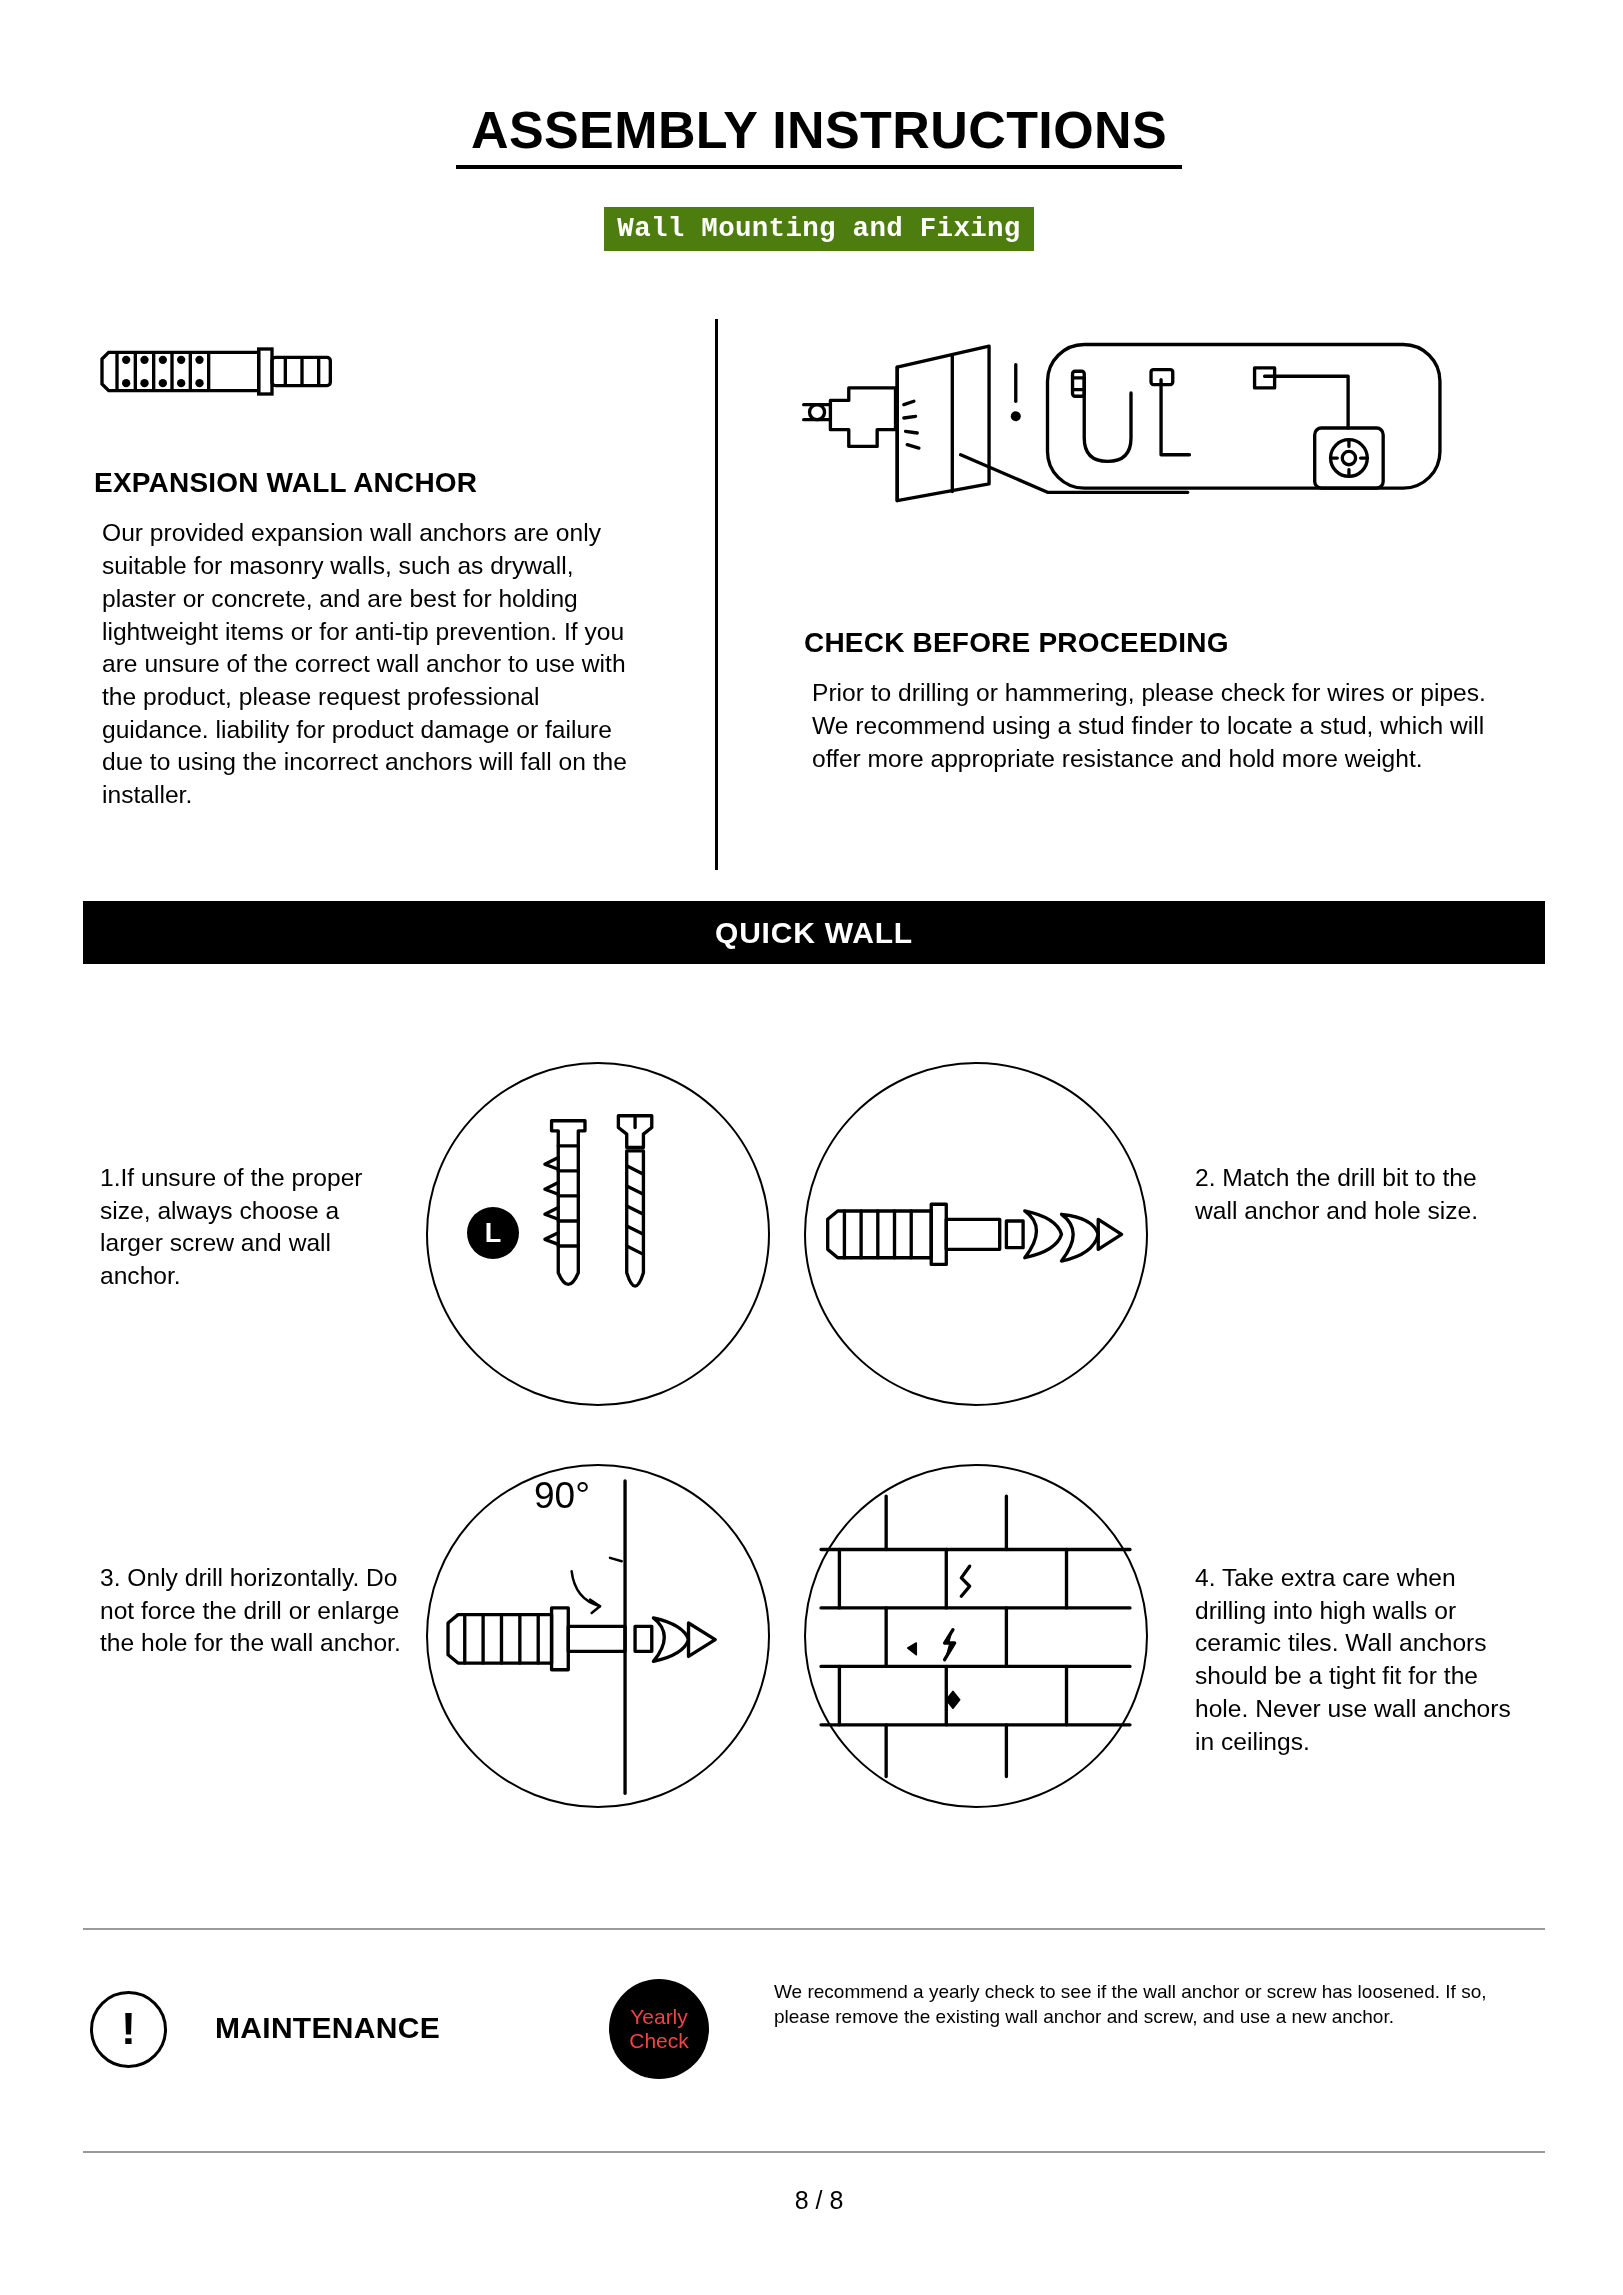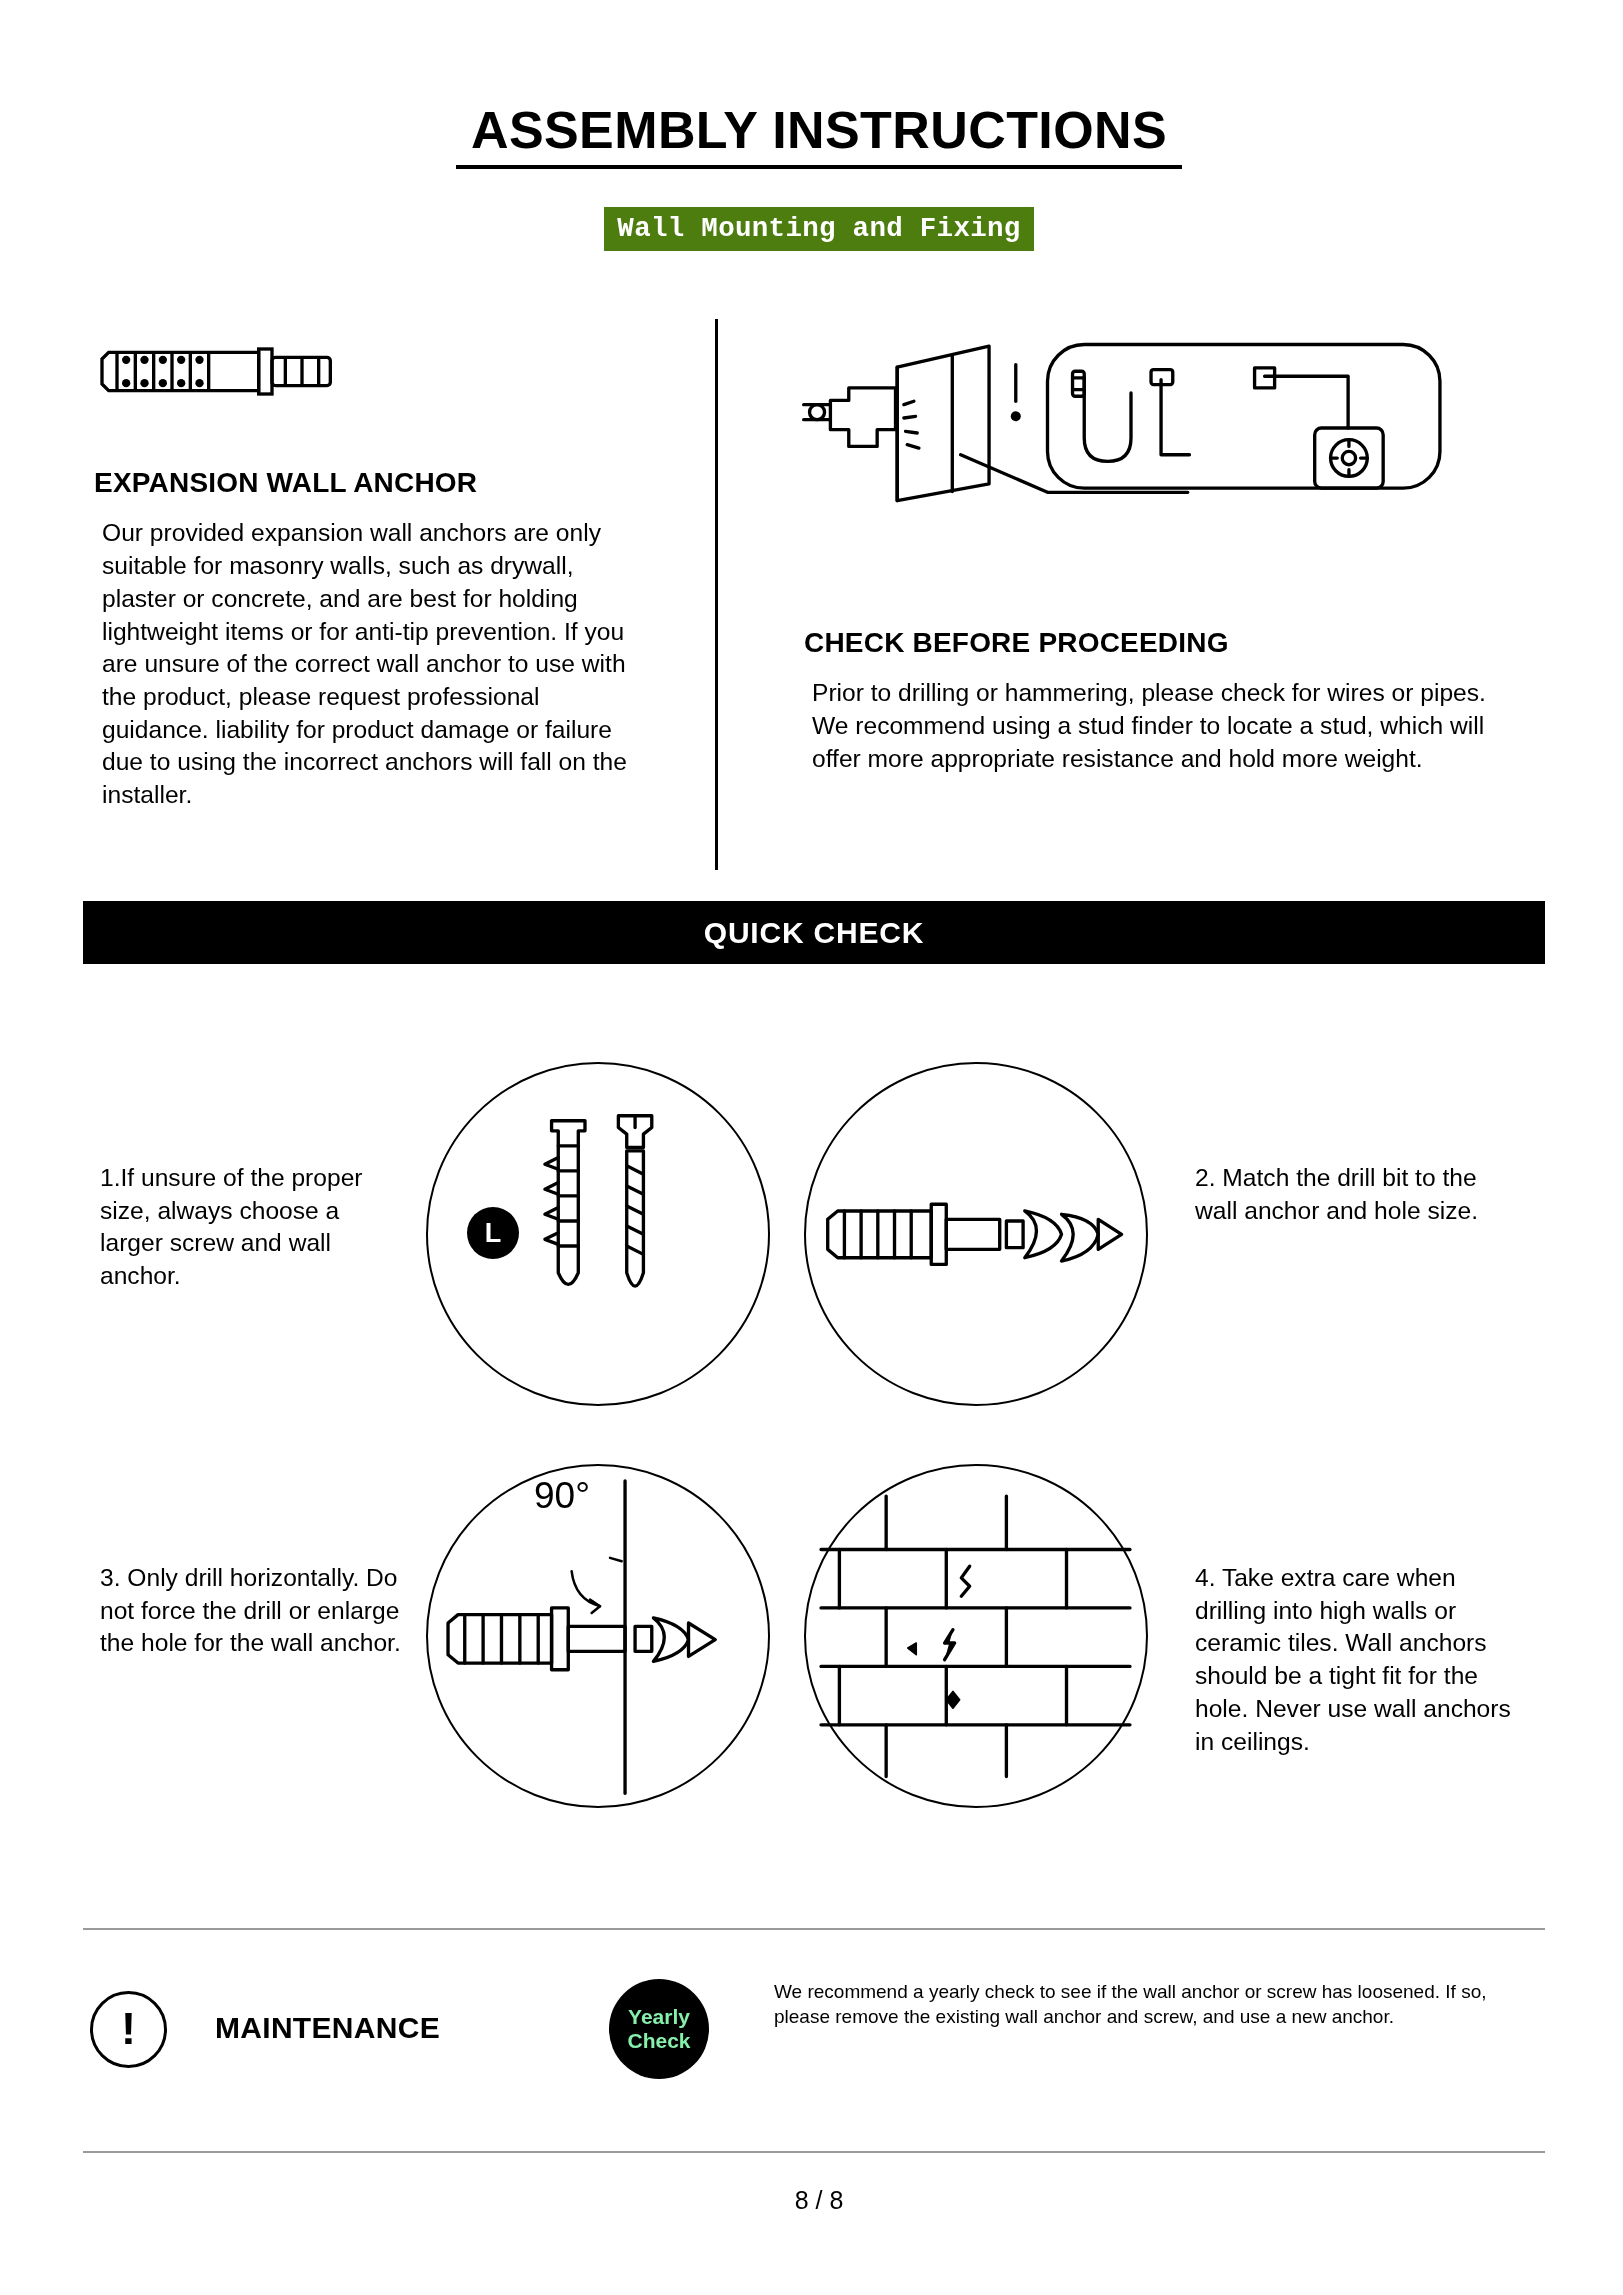--- a/index.html
+++ b/index.html
@@ -217,27 +217,27 @@
     letter-spacing: 0.3px;
   }
   .yearly-badge {
     position: absolute;
     left: 609px;
     top: 1979px;
     width: 100px;
     height: 100px;
     border-radius: 50%;
     background: #000;
-    color: #86efac;
+    color: #ef4444;
     display: flex;
     flex-direction: column;
     align-items: center;
     justify-content: center;
     font-size: 21px;
-    font-weight: bold;
+    font-weight: normal;
     line-height: 1.15;
   }
   .maint-text {
     position: absolute;
     left: 774px;
     top: 1979px;
     width: 734px;
     font-size: 19px;
     line-height: 1.33;
   }
@@ -332,21 +332,21 @@
       </g>
     </svg>
   </div>
 
   <div class="right-text-block">
     <h2 class="section-heading">CHECK BEFORE PROCEEDING</h2>
     <p class="body-text">Prior to drilling or hammering, please check for wires or pipes. We recommend using a stud finder to locate a stud, which will offer more appropriate resistance and hold more weight.</p>
   </div>
 
   <div class="quick-tips-bar">
-    <span>QUICK CHECK</span>
+    <span>QUICK WALL</span>
   </div>
 
   <div class="tip-circle tip1-circle">
     <svg width="339" height="339" viewBox="0 0 406 406">
       <g fill="none" stroke="#000" stroke-width="4" stroke-linejoin="round" stroke-linecap="round">
 
         <path d="M148 68 L188 68 L188 80 L180 80 L180 250 Q168 278 156 250 L156 80 L148 80 Z"></path>
         <path d="M156 98 L180 98 M156 128 L180 128 M156 158 L180 158 M156 188 L180 188 M156 218 L180 218"></path>
 
         <path d="M156 112 L140 120 L156 126"></path>

